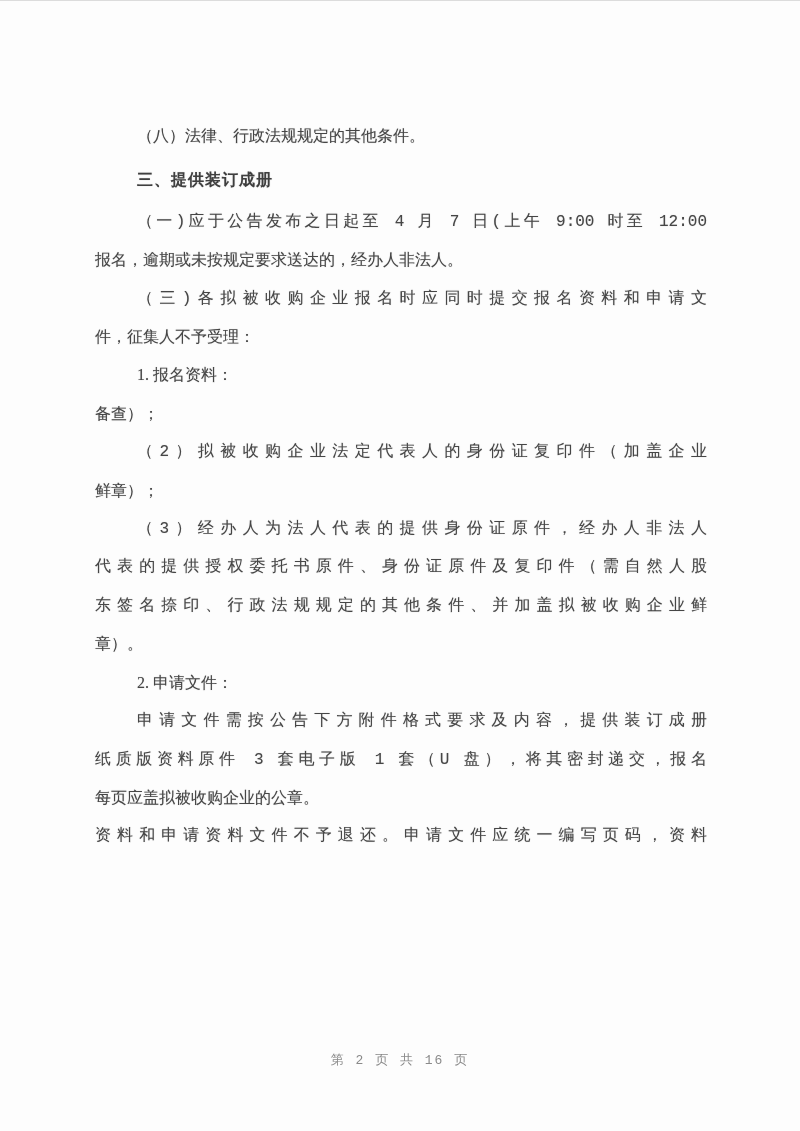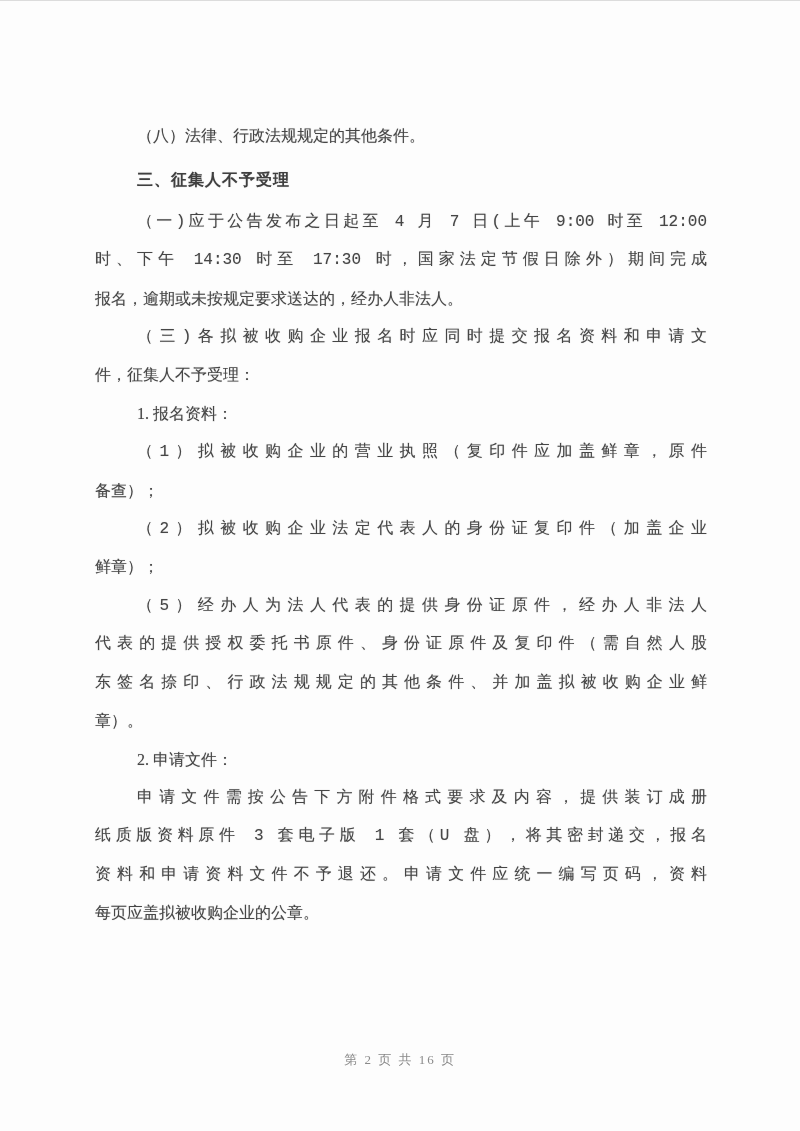--- a/index.html
+++ b/index.html
@@ -48,44 +48,42 @@
   }
   .footer {
     position: absolute;
     left: 0;
     top: 1050px;
     width: 100%;
     text-align: center;
     font-size: 13px;
     letter-spacing: 2px;
     color: #8a8a8a;
-    font-family: Liberation Serif, serif;
+    font-family: Liberation Mono, monospace;
   }
 </style>
 </head>
 <body>
 
 <div class="page">
   <div class="doc-body">
       <div class="line indent">（八）法律、行政法规规定的其他条件。</div>
-      <div class="line indent bold">三、征集人不予受理</div>
+      <div class="line indent bold">三、提供装订成册</div>
       <div class="line indent fill">（一)应于公告发布之日起至 4 月 7 日(上午 9:00 时至 12:00</div>
-      <div class="line fill">时、下午 14:30 时至 17:30 时，国家法定节假日除外）期间完成</div>
       <div class="line">报名，逾期或未按规定要求送达的，经办人非法人。</div>
       <div class="line indent fill">（三)各拟被收购企业报名时应同时提交报名资料和申请文</div>
       <div class="line">件，征集人不予受理：</div>
       <div class="line indent">1. 报名资料：</div>
-      <div class="line indent fill">（1）拟被收购企业的营业执照（复印件应加盖鲜章，原件</div>
       <div class="line">备查）；</div>
       <div class="line indent fill">（2）拟被收购企业法定代表人的身份证复印件（加盖企业</div>
       <div class="line">鲜章）；</div>
-      <div class="line indent fill">（5）经办人为法人代表的提供身份证原件，经办人非法人</div>
+      <div class="line indent fill">（3）经办人为法人代表的提供身份证原件，经办人非法人</div>
       <div class="line fill">代表的提供授权委托书原件、身份证原件及复印件（需自然人股</div>
       <div class="line fill">东签名捺印、行政法规规定的其他条件、并加盖拟被收购企业鲜</div>
       <div class="line">章）。</div>
       <div class="line indent">2. 申请文件：</div>
       <div class="line indent fill">申请文件需按公告下方附件格式要求及内容，提供装订成册</div>
       <div class="line fill">纸质版资料原件 3 套电子版 1 套（U 盘），将其密封递交，报名</div>
+      <div class="line">每页应盖拟被收购企业的公章。</div>
       <div class="line fill">资料和申请资料文件不予退还。申请文件应统一编写页码，资料</div>
-      <div class="line">每页应盖拟被收购企业的公章。</div>
     </div>
   <div class="footer">第 2 页 共 16 页</div>
 </div>
 
 </body></html>

